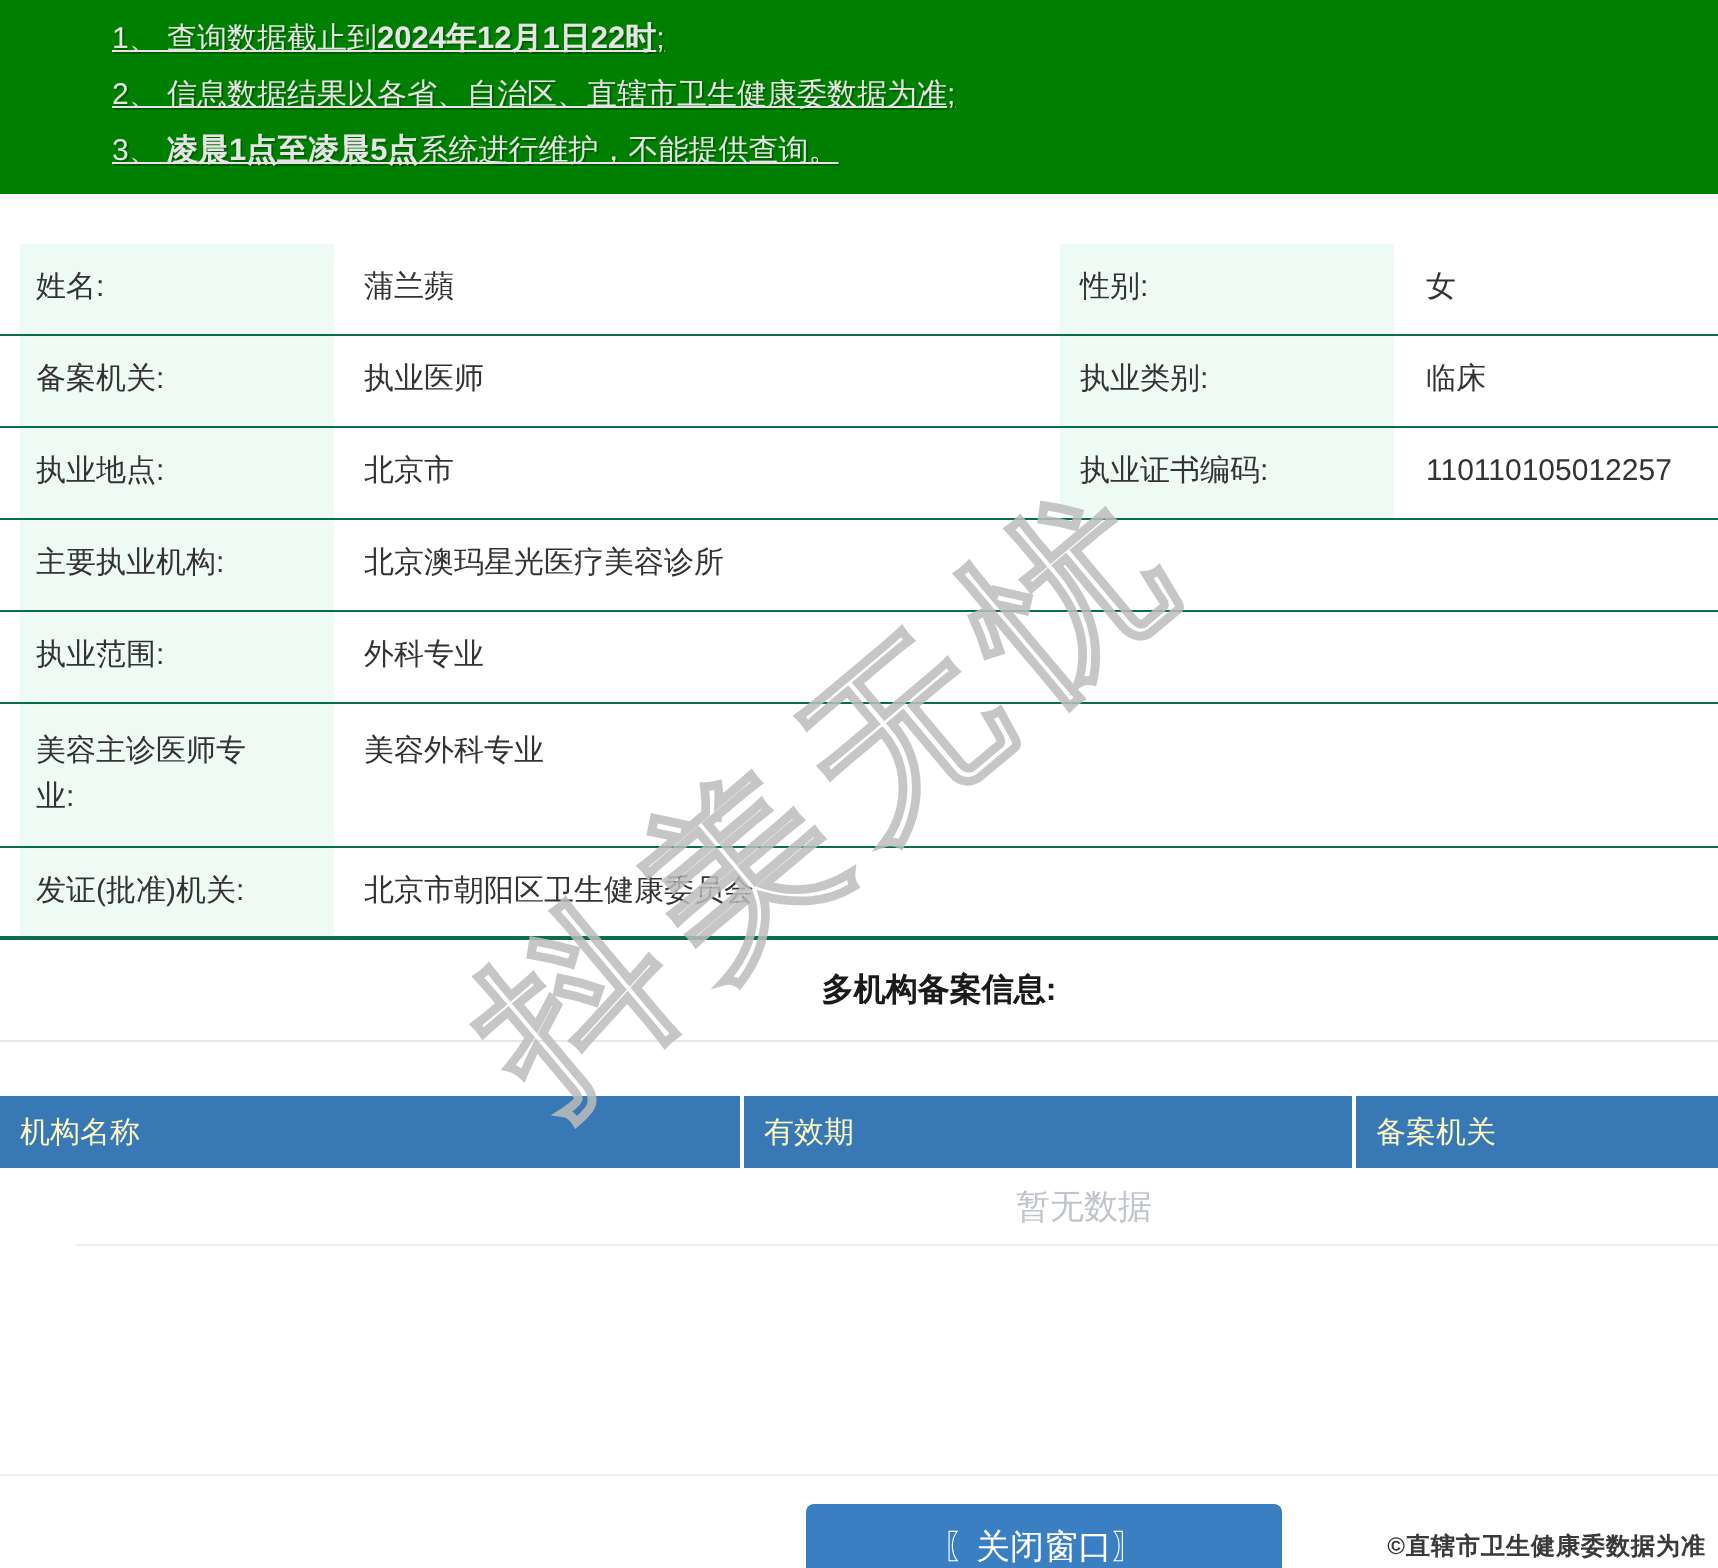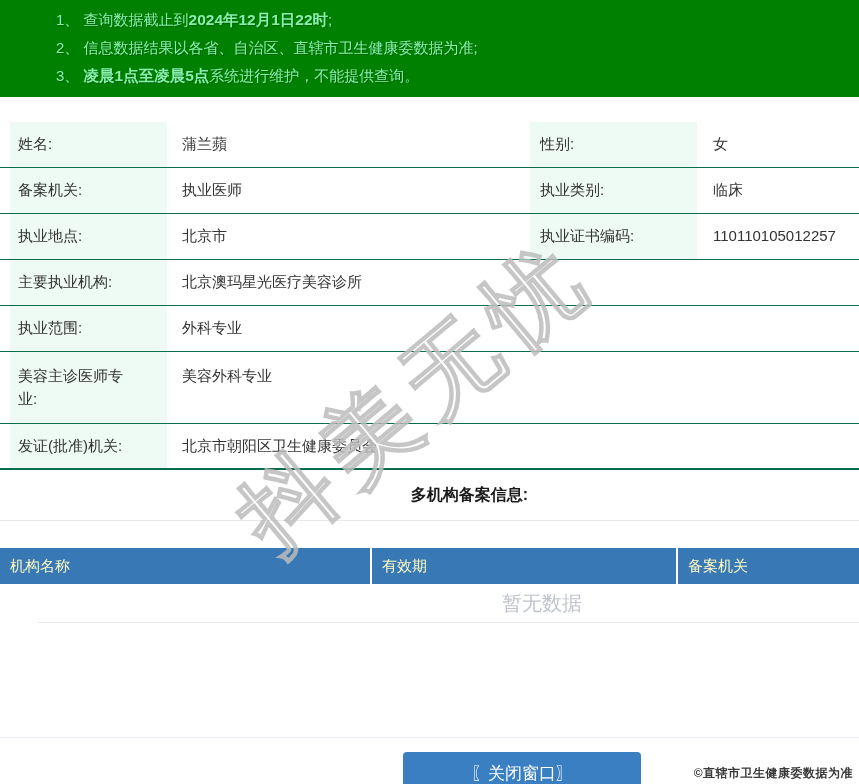--- a/index.html
+++ b/index.html
@@ -13,21 +13,21 @@
     --text-dark:#333333;
     --watermark-gray:#bdbdbd;
   }
   *{box-sizing:border-box;margin:0;padding:0;}
   html,body{width:859px;height:784px;background:#fff;}
   body{font-family:"Liberation Sans","DejaVu Sans",sans-serif;color:var(--text-dark);}
   .page{position:relative;width:859px;height:784px;overflow:hidden;background:#fff;}
 
   
   .notice-banner{height:97px;background:var(--banner-green);padding:6px 10px 0 56px;}
-  .notice-line{color:#86efac;font-size:15px;line-height:28px;text-shadow:1px 1px 0 rgba(0,0,0,0.25);white-space:nowrap;}
+  .notice-line{color:#e5e5e5;font-size:15px;line-height:28px;text-shadow:1px 1px 0 rgba(0,0,0,0.25);white-space:nowrap;text-decoration:underline;}
   .notice-line b{font-weight:bold;font-size:15.5px;}
 
   
   .profile{margin-top:25px;}
   .p-row{display:grid;border-bottom:1px solid var(--border-green);}
   .p-row.double{grid-template-columns:157px 363px 167px 172px;}
   .p-row.single{grid-template-columns:157px 1fr;}
   .p-row{height:46px;padding-left:10px;}
   .p-row.tall{height:72px;}
   .cell{display:flex;align-items:center;font-size:15px;color:var(--text-dark);line-height:1.5;}
@@ -42,21 +42,21 @@
   .section-title-wrap{height:51px;border-bottom:1px solid var(--divider-gray);
     display:flex;align-items:center;justify-content:center;padding-left:80px;}
   .section-title{font-size:16px;font-weight:bold;color:#1a1a1a;}
 
   
   .filing-header{display:grid;grid-template-columns:370px 306px 183px;height:36px;
     background:var(--header-blue);margin-top:27px;}
   .filing-header .hcell{color:#fef9c3;font-size:15px;display:flex;align-items:center;padding-left:10px;}
   .filing-header .hcell + .hcell{border-left:2px solid #fff;}
   .filing-empty{height:39px;border-bottom:1px solid #ebebeb;display:flex;align-items:center;
-    justify-content:center;padding-left:187px;color:var(--empty-gray);font-size:20px;margin-left:38px;}
+    justify-content:center;padding-left:187px;color:var(--empty-gray);font-size:17px;margin-left:38px;}
 
   
   .bottom-divider{position:absolute;left:0;top:737px;width:859px;border-top:1px solid #ebeef5;}
   .close-button{position:absolute;left:403px;top:752px;width:238px;height:42px;
     background:var(--button-blue);border:none;border-radius:4px;color:#fff;font-size:17px;
     font-family:inherit;text-align:center;cursor:pointer;}
   .stamp{position:absolute;right:6px;bottom:2px;font-size:12px;font-weight:bold;color:#3a3a3a;
     text-shadow:-1px -1px 0 #fff,1px -1px 0 #fff,-1px 1px 0 #fff,1px 1px 0 #fff,0 0 2px #fff;
     letter-spacing:0.5px;}
 

